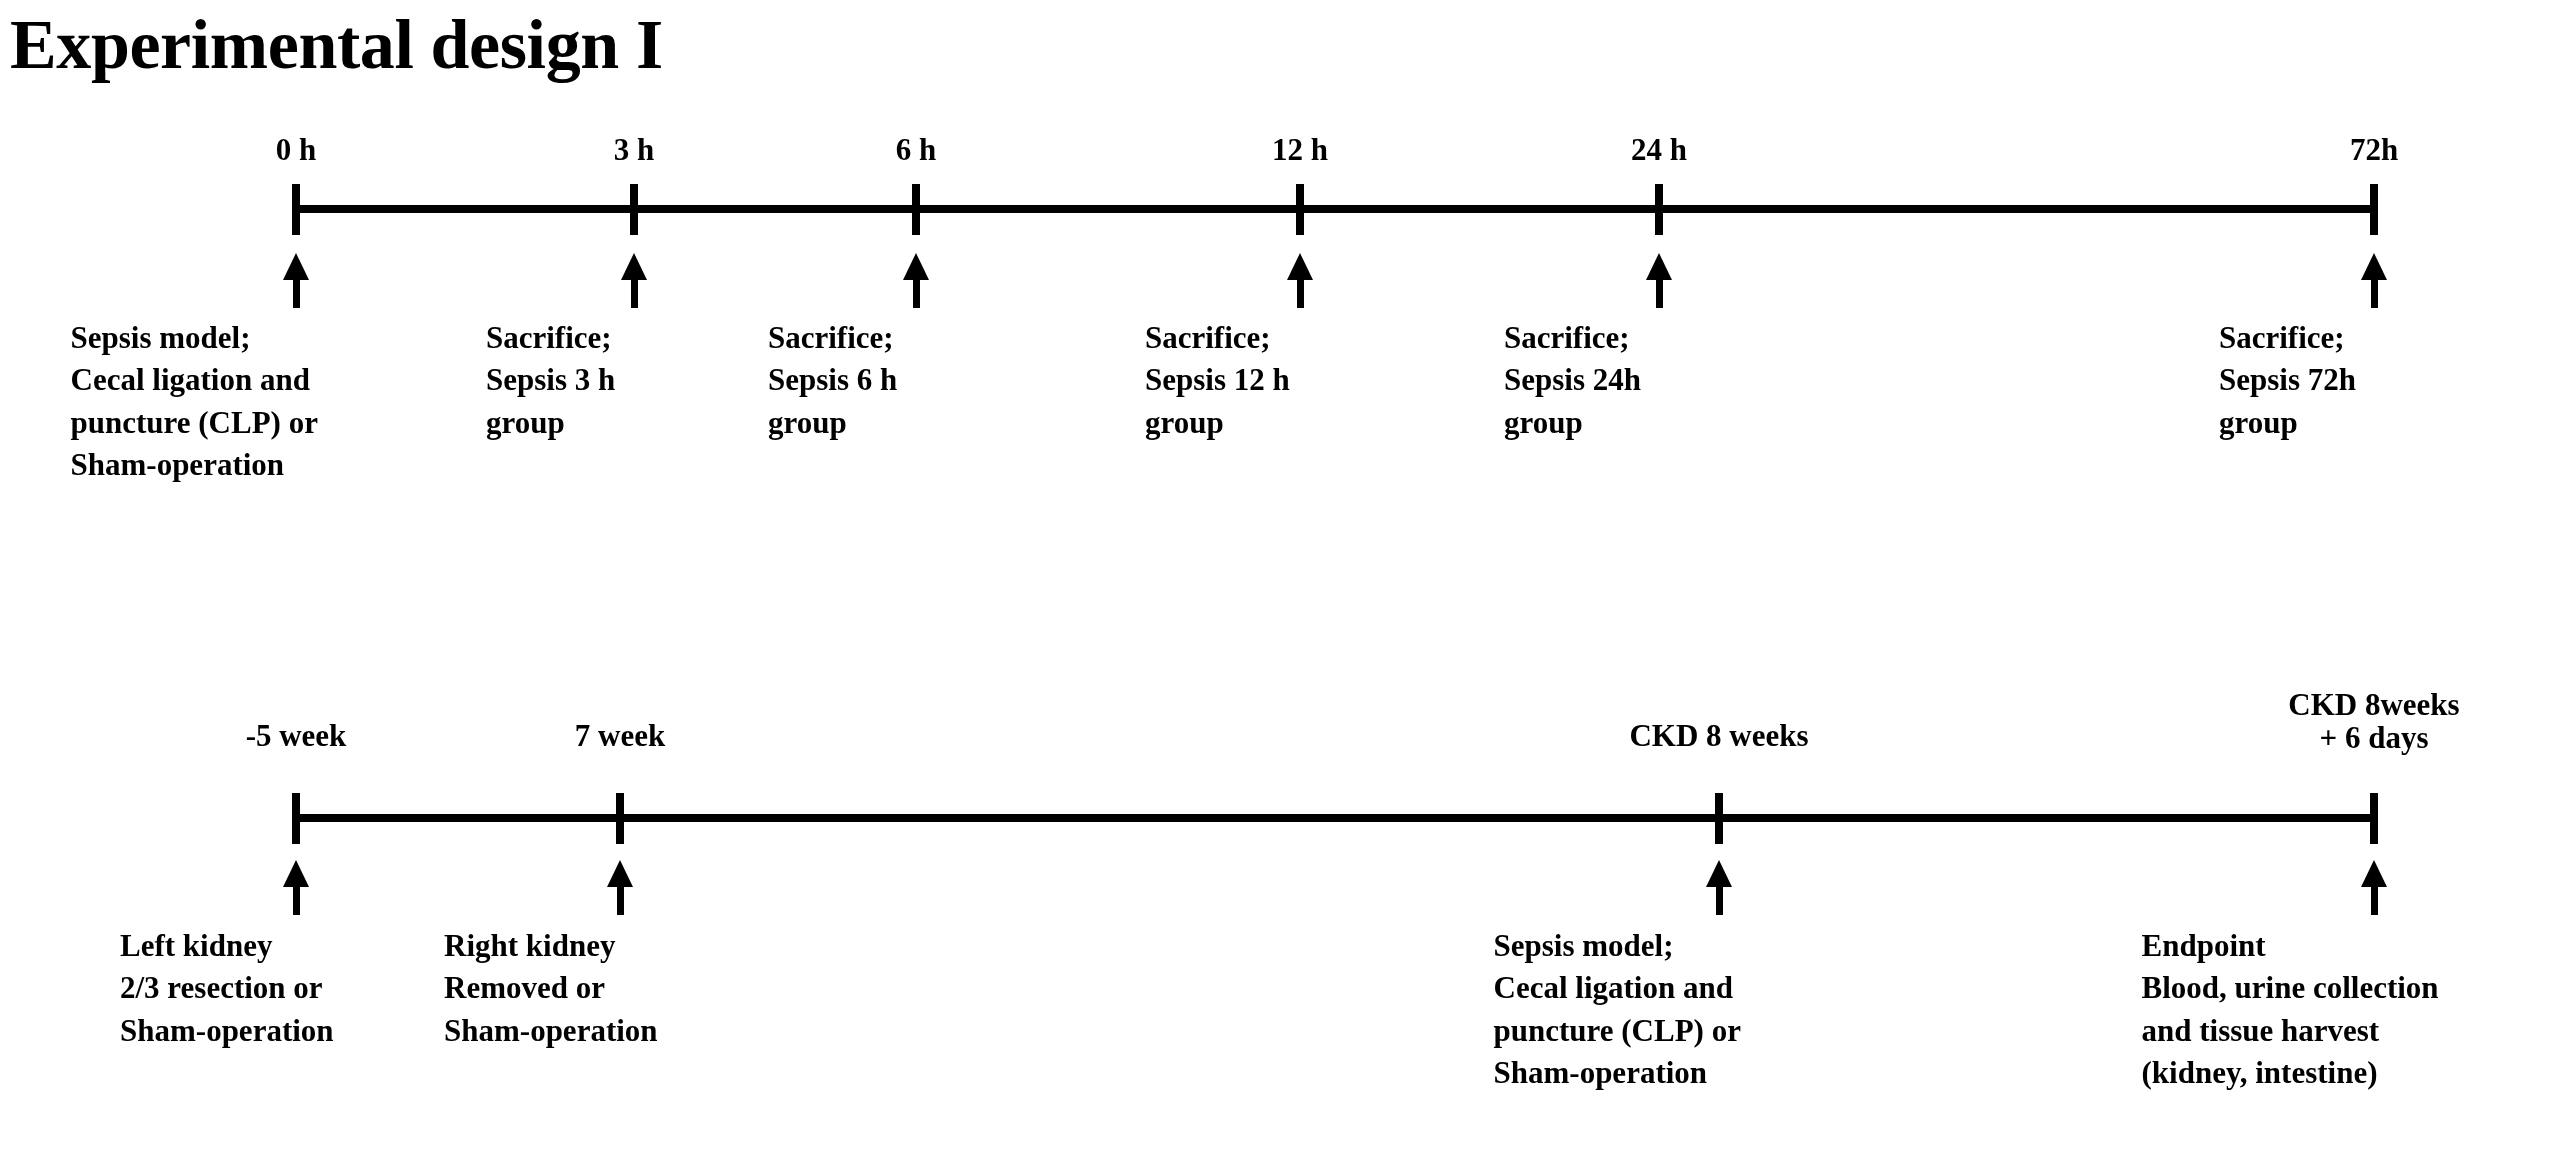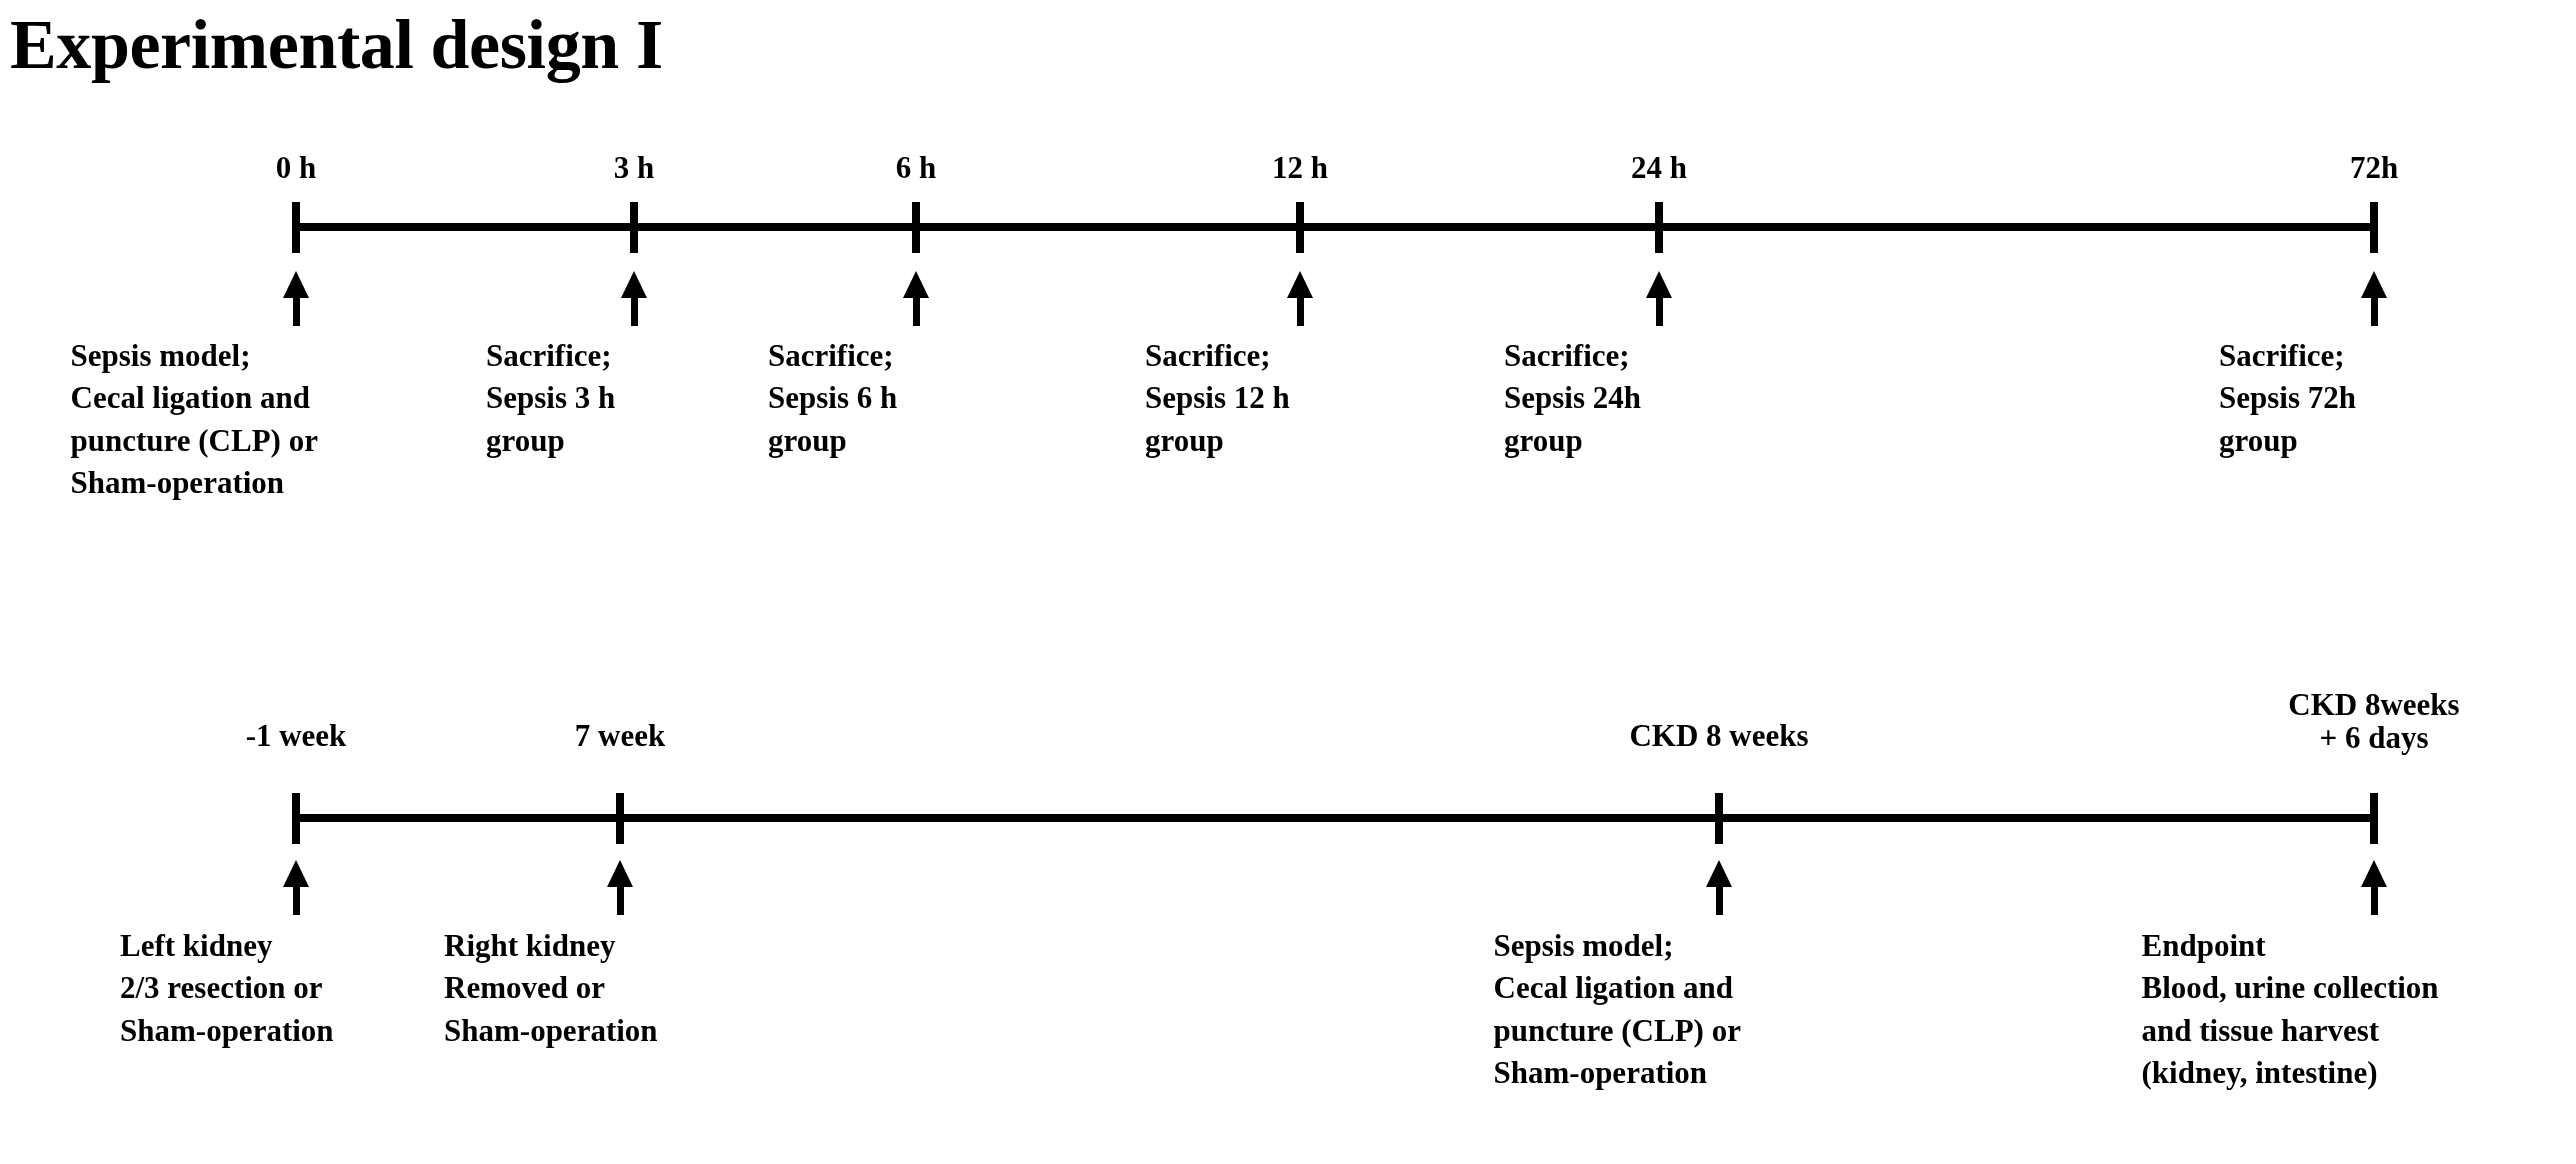--- a/index.html
+++ b/index.html
@@ -32,21 +32,21 @@
   }
   #title-1 { left: 10px; top: 10px; }
   #title-2 { left: 10px; top: 623px; }
 
   
   .timeline {
     position: absolute;
     left: 0;
     right: 0;
   }
-  #timeline-1 { top: 124px; height: 423px; }
+  #timeline-1 { top: 106px; height: 423px; }
   #timeline-2 { top: 719px; height: 437px; }
 
   
   .axis-line {
     position: absolute;
     height: 7.8px;
     background: #000000;
   }
   #axis-line-1 { left: 296px; width: 2080px; top: 99px; }
   #axis-line-2 { left: 296px; width: 2080px; top: 95px; }
@@ -186,21 +186,21 @@
     <div class="caption" style="left:2374px;width:310px">Sacrifice;
 Sepsis 72h
 group</div>
   </div>
 
 
   <div class="timeline" id="timeline-2">
     <div class="axis-line" id="axis-line-2"></div>
 
     <div class="tick" style="left:292px"></div>
-    <div class="tick-label" style="left:296px">-1 week</div>
+    <div class="tick-label" style="left:296px">-5 week</div>
     <div class="arrow" style="left:296px">
       <div class="head"></div>
         <div class="shaft"></div>
     </div>
     <div class="caption" style="left:296px;width:352px">Left kidney
 2/3 resection or
 Sham-operation</div>
 
     <div class="tick" style="left:616px"></div>
     <div class="tick-label" style="left:620px">7 week</div>

